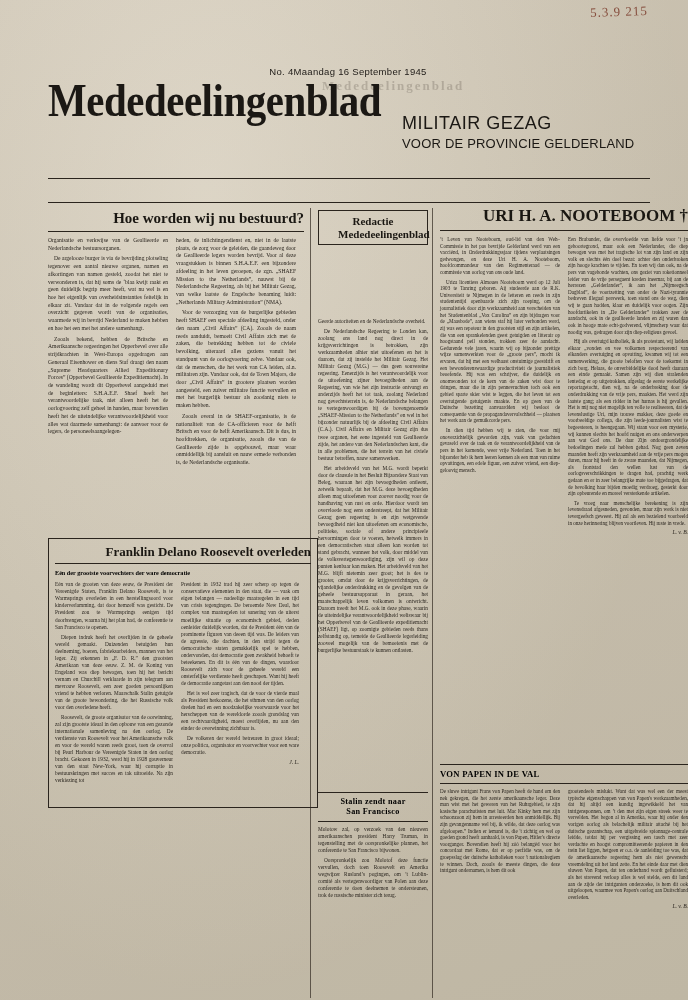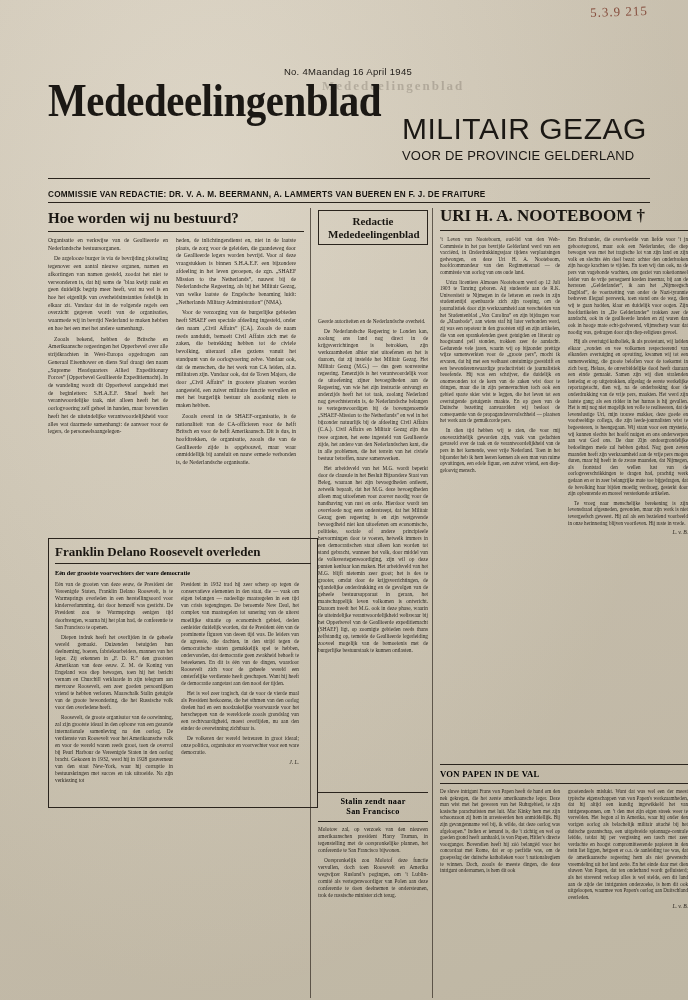--- a/index.html
+++ b/index.html
@@ -71,39 +71,39 @@
     text-transform:uppercase;
     font-weight:bold;
     width:600px;
   }
   .mgblock{
     position:absolute;right:20px;top:96px;width:248px;
     text-align:left;
   }
   .mgblock .mg1{
     font-family:"Liberation Sans", sans-serif;
-    font-size:30px;letter-spacing:.5px;color:#1b1814;
+    font-size:18px;letter-spacing:.5px;color:#1b1814;
     line-height:1;
   }
   .mgblock .mg2{
     font-family:"Liberation Sans", sans-serif;
     font-size:13px;letter-spacing:.2px;color:#1b1814;
     margin-top:4px;
   }
   .ruleA{position:absolute;left:26px;right:20px;top:160px;height:1px;background:#2a241d;}
   .ruleB{position:absolute;left:26px;right:20px;top:184px;height:1px;background:#2a241d;}
 
   .vsep{
     position:absolute;width:1px;background:#3b332a;opacity:.75;
   }
 
   h2.head{
     font-family:"Liberation Serif", serif;
     font-size:15px;font-weight:bold;color:#1a1712;
-    margin:0 0 4px 0;letter-spacing:0px;
+    margin:0 0 4px 0;letter-spacing:0px;text-align:right;
   }
   h2.head.small{font-size:13px;}
   .rulet{height:1px;background:#2a241d;margin:3px 0 5px 0;}
   .rulet2{height:1px;background:#2a241d;margin:4px 0 4px 0;}
 
   .body-col{
     font-size:5.6px;
     line-height:1.38;
     text-align:justify;
     color:#241f19;
@@ -119,21 +119,21 @@
   .sec-hoe{position:absolute;left:26px;top:192px;width:256px;}
   .sec-hoe .cols{display:flex;gap:8px;margin-top:3px;}
   .sec-hoe .c{width:120px;}
 
   
   .sec-red{position:absolute;left:296px;top:192px;width:110px;}
   .sec-red .title{
     text-align:center;font-family:"Liberation Serif", serif;
     font-size:11px;font-weight:bold;color:#1a1712;line-height:1.15;
   }
-  .boxline{border:1px solid #2a241d;padding:4px 9px;}
+  .boxline{border:1px solid #2a241d;padding:4px 19px;}
 
   
   .sec-uri{position:absolute;left:418px;top:188px;width:248px;}
   .sec-uri h2{font-size:17px;}
   .sec-uri .cols{display:flex;gap:8px;}
   .sec-uri .c{width:120px;}
 
   
   .sec-fdr{
     position:absolute;left:26px;top:520px;width:256px;
@@ -179,35 +179,34 @@
 <body>
 
 <div class="page">
 
   <div class="archivemark">5.3.9 215</div>
 
   <div class="sheet">
 
     <div class="toprow">
       <span>No. 4</span>
-      <span>Maandag 16 April 1945</span>
+      <span>Maandag 16 September 1945</span>
     </div>
 
     <div class="ghost">Mededeelingenblad</div>
 
     <div class="masthead">
       <h1>Mededeelingenblad</h1>
     </div>
 
     <div class="mgblock">
       <div class="mg1">MILITAIR GEZAG</div>
       <div class="mg2">VOOR DE PROVINCIE GELDERLAND</div>
     </div>
 
-    <div style="position:absolute;left:26px;right:20px;top:166px;" class="commissie">Commissie van Redactie:  Dr. V. A. M. Beermann, A. Lammerts van Bueren en F. J. de Fraiture</div>
 
     <div class="ruleA"></div>
     <div class="ruleB"></div>
 
     <div class="vsep" style="left:288px;top:190px;height:790px;"></div>
     <div class="vsep" style="left:410px;top:190px;height:790px;"></div>
 
     <div class="sec-hoe">
       <h2 class="head">Hoe worden wij nu bestuurd?</h2>
       <div class="rulet"></div>

